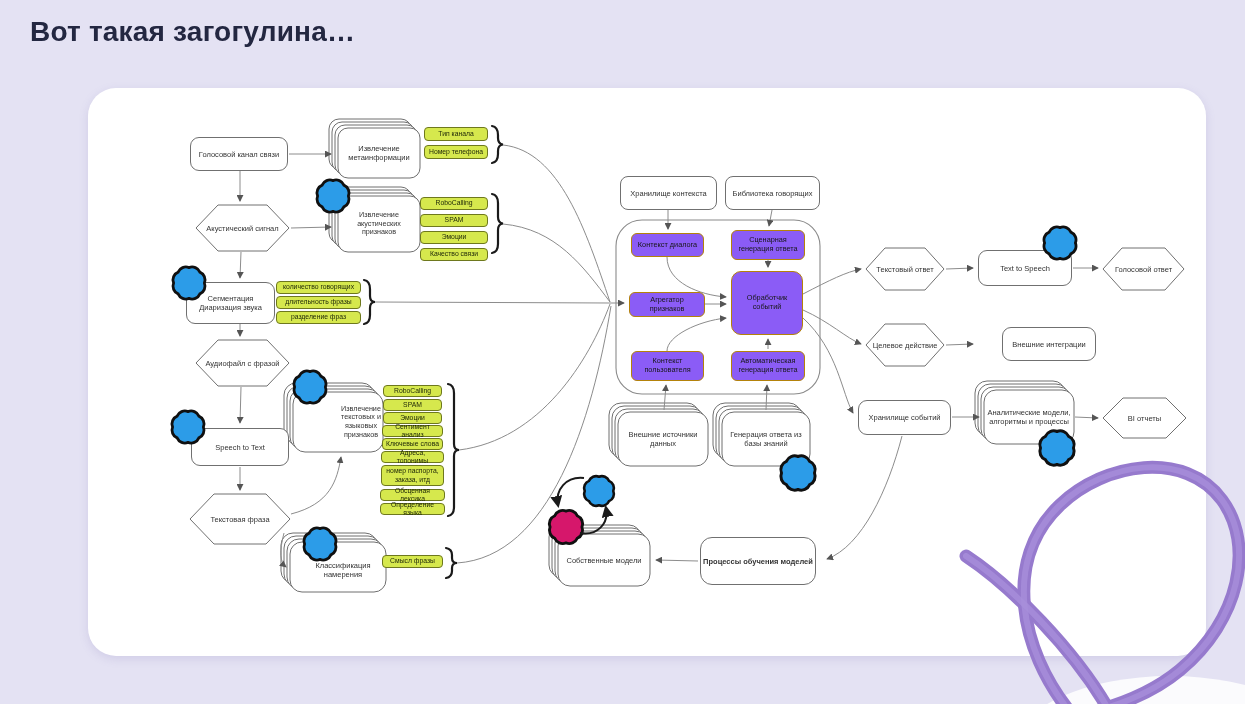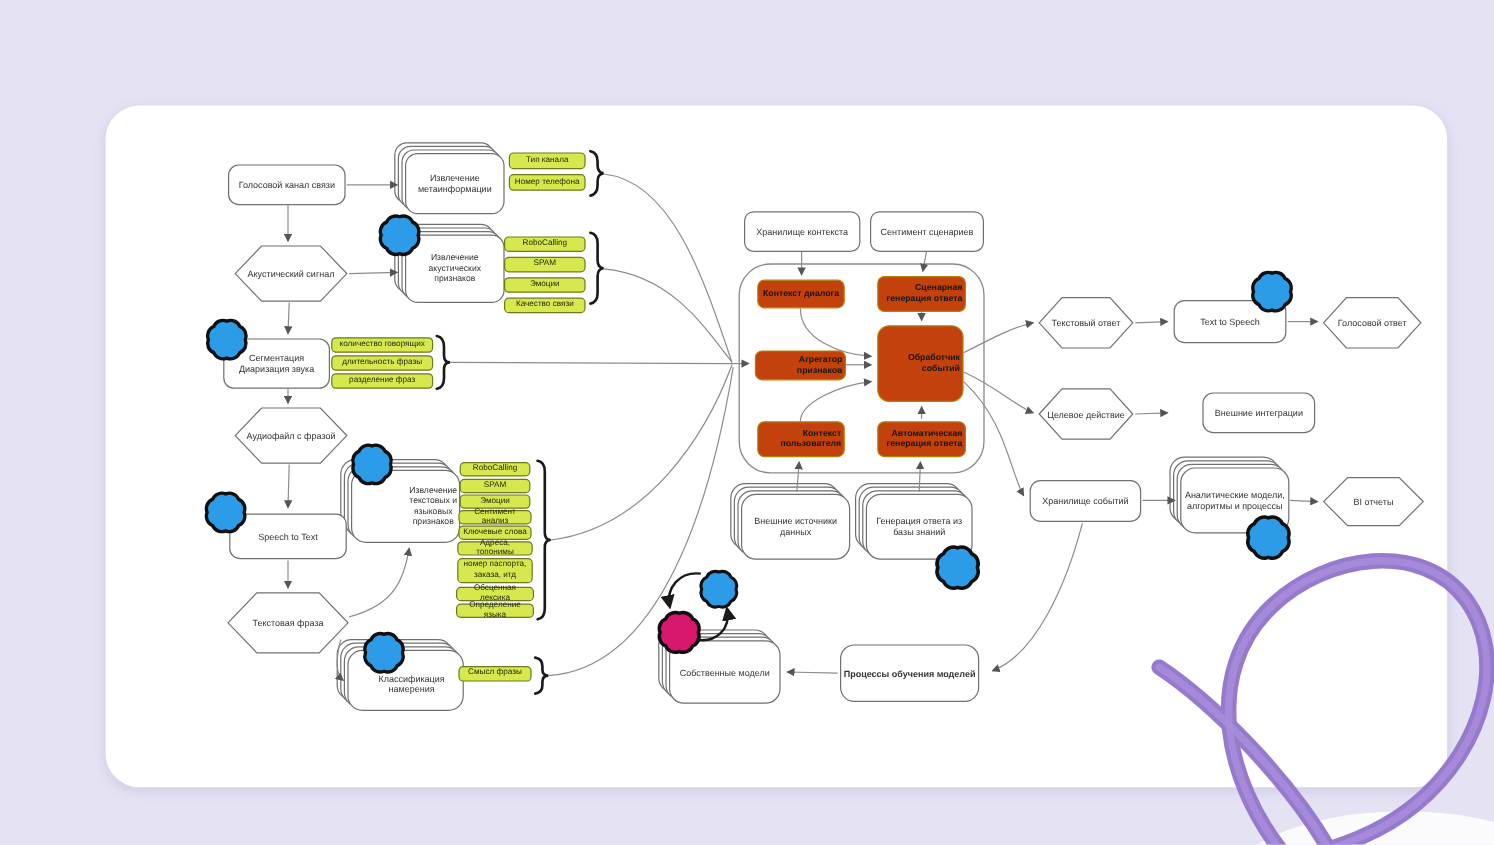--- a/index.html
+++ b/index.html
@@ -6,29 +6,30 @@
   body{width:1245px;height:704px;overflow:hidden;font-family:"Liberation Sans",sans-serif;}
   .page{position:relative;width:1245px;height:704px;background:#e4e2f3;overflow:hidden;}
   .title{position:absolute;left:30px;top:16px;font-size:28px;font-weight:600;color:#232741;letter-spacing:.2px;}
   .card{position:absolute;left:88px;top:88px;width:1118px;height:568px;background:#ffffff;border-radius:28px;
         box-shadow:0 3px 10px rgba(120,110,180,.18);}
   svg.layer{position:absolute;left:0;top:0;width:1245px;height:704px;}
   #under{z-index:2;} .htm{z-index:3;} #over{z-index:4;}
   .lbl{position:absolute;z-index:3;display:flex;align-items:center;justify-content:center;text-align:center;
        font-size:7.5px;line-height:1.2;color:#333;box-sizing:border-box;padding:1px 2px;}
   .node{background:#fff;border:1px solid #707070;border-radius:9px;}
-  .orange{background:#c2410c;border:1px solid #b4820a;border-radius:6px;font-weight:bold;font-size:7.3px;color:#171717;text-align:right;}
+  .orange{background:#8b5cf6;border:1px solid #b4820a;border-radius:6px;font-weight:normal;font-size:7.3px;color:#171717;}
   .green{background:#d6e84d;border:1px solid #6e781e;border-radius:4px;font-size:6.8px;color:#1c2507;}
   .bold{font-weight:bold;}
   .t3{font-size:7.2px;border-radius:14px;}
 </style>
 </head>
 <body>
 
 <div class="page">
+  <div class="title">Вот такая загогулина…</div>
   <div class="card"></div>
 
   <svg id="under" class="layer" viewBox="0 0 1245 704">
     <defs>
       <marker id="arr" viewBox="0 0 8 8" refX="7" refY="4" markerWidth="7" markerHeight="7" orient="auto-start-reverse">
         <path d="M0,0 L8,4 L0,8 Z" fill="#555"></path>
       </marker>
     </defs>
 
     <rect x="616" y="220" width="204" height="174" rx="26" fill="#ffffff" stroke="#8a8a8a" stroke-width="1.1"></rect>
@@ -170,21 +171,21 @@
     <div class="lbl green" style="left:382px;top:438px;width:61px;height:12px;">Ключевые слова</div>
     <div class="lbl green" style="left:381px;top:451px;width:63px;height:12px;">Адреса, топонимы</div>
     <div class="lbl green" style="left:381px;top:465px;width:63px;height:21px;">номер паспорта, заказа, итд</div>
     <div class="lbl green" style="left:380px;top:489px;width:65px;height:12px;">Обсценная лексика</div>
     <div class="lbl green" style="left:380px;top:503px;width:65px;height:12px;">Определение языка</div>
 
     <div class="lbl" style="left:290px;top:548px;width:96px;height:44px;padding-left:12px;">Классификация намерения</div>
     <div class="lbl green" style="left:382px;top:555px;width:61px;height:13px;">Смысл фразы</div>
 
     <div class="lbl node" style="left:620px;top:176px;width:97px;height:34px;border-radius:8px;">Хранилище контекста</div>
-    <div class="lbl node" style="left:725px;top:176px;width:95px;height:34px;border-radius:8px;">Сентимент сценариев</div>
+    <div class="lbl node" style="left:725px;top:176px;width:95px;height:34px;border-radius:8px;">Библиотека говорящих</div>
 
     <div class="lbl orange" style="left:631px;top:233px;width:73px;height:24px;">Контекст диалога</div>
     <div class="lbl orange" style="left:731px;top:230px;width:74px;height:30px;">Сценарная генерация ответа</div>
     <div class="lbl orange" style="left:629px;top:292px;width:76px;height:25px;">Агрегатор признаков</div>
     <div class="lbl orange" style="left:731px;top:271px;width:72px;height:64px;border-radius:10px;">Обработчик событий</div>
     <div class="lbl orange" style="left:631px;top:351px;width:73px;height:30px;">Контекст пользователя</div>
     <div class="lbl orange" style="left:731px;top:351px;width:74px;height:30px;">Автоматическая генерация ответа</div>
 
     <div class="lbl" style="left:618px;top:412px;width:90px;height:54px;">Внешние источники данных</div>
     <div class="lbl" style="left:722px;top:412px;width:88px;height:54px;">Генерация ответа из базы знаний</div>

